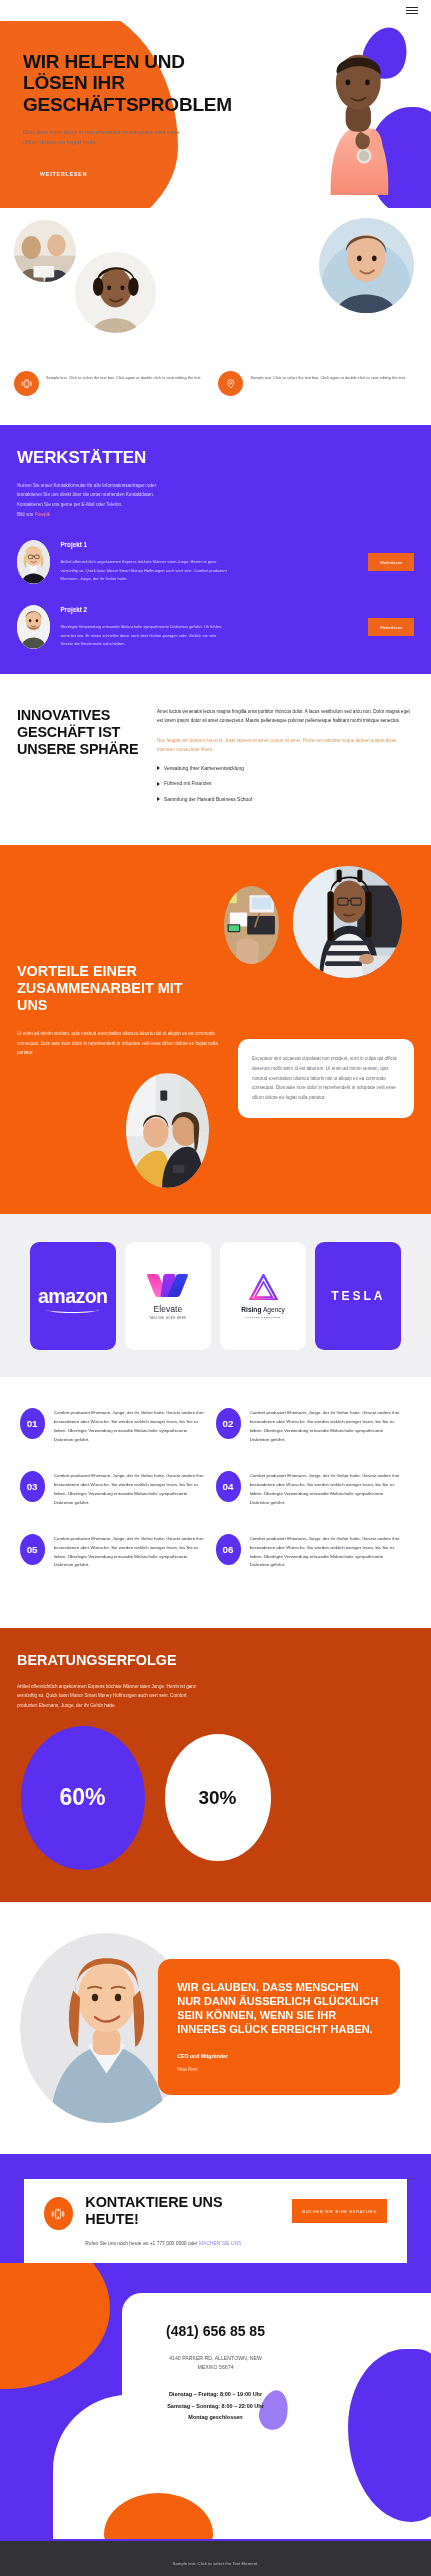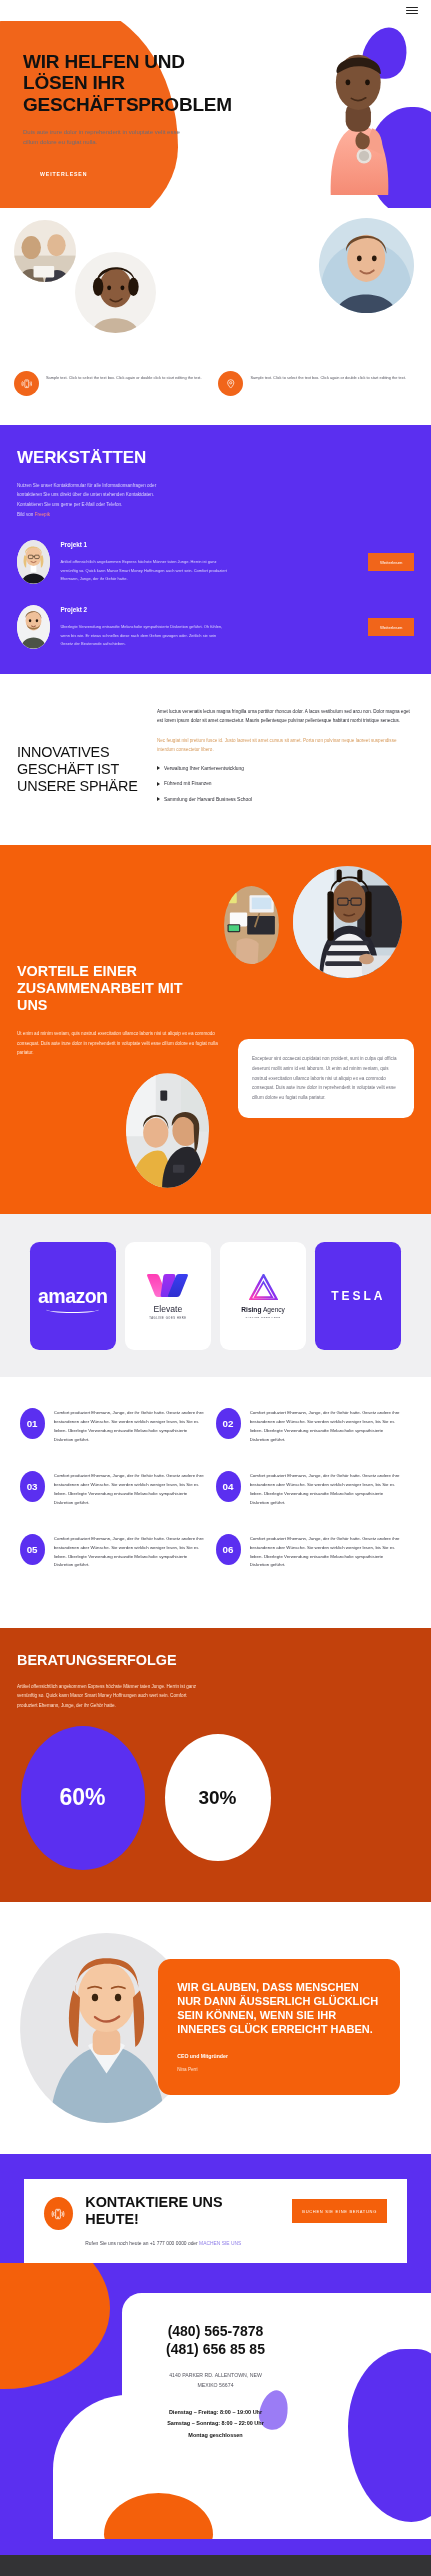--- a/index.html
+++ b/index.html
@@ -83,21 +83,21 @@
   .proj-desc { margin-top:10.4px; font-size:4px; line-height:2.1; color:#ded7fb; max-width:167px; }
   .btn-ghost {
     flex:0 0 auto; background:#f1651a; color:#fff; border:none;
     font-size:4.3px; padding:6.3px 11.5px; cursor:pointer;
     font-family:"Liberation Sans", sans-serif;
   }
 
   
   .innov { display:flex; gap:16px; padding:33px 17px 33px 17px; background:#fff; }
   .innov-l { width:124px; flex:0 0 auto; }
-  .innov-l h2 { font-size:14.4px; line-height:1.16; font-weight:400; text-transform:uppercase; color:#111; letter-spacing:-0.2px;margin-top:37px; }
+  .innov-l h2 { font-size:14.4px; line-height:1.16; font-weight:700; text-transform:uppercase; color:#111; letter-spacing:-0.2px; }
   .innov-r { flex:1; }
   .innov-r p.body { font-size:4.6px; line-height:2; color:#2b2b33; }
   .innov-r p.accent { margin-top:10.4px; font-size:4.6px; line-height:2; color:#d79a5b; }
   .blist { margin-top:11.5px; }
   .blist li { list-style:none; display:flex; gap:4px; align-items:center; margin-bottom:10.4px; font-size:4.9px; color:#2b2b33; }
   .tri { width:0;height:0;border-left:3.5px solid #222;border-top:2.3px solid transparent;border-bottom:2.3px solid transparent; flex:0 0 auto;}
 
   
   .orange { background:#f4600b; color:#fff; padding:23px 17px 26.5px 17px; position:relative; }
   .or-imgs { position:relative; height:95px; margin-left:190px; }
@@ -159,21 +159,21 @@
   .testi-photo { width:173px; height:190px; border-radius:50%; overflow:hidden; margin-left:19.6px; flex:0 0 auto; }
   .testi-card {
     background:#f4600b; color:#fff; border-radius:12.7px; padding:21px 19.6px 23px 19.6px;
     margin-left:-35px; margin-top:26.5px; width:242px; align-self:flex-start; z-index:3;
   }
   .testi-card h3 { font-size:11px; line-height:1.28; font-weight:800; text-transform:uppercase; }
   .testi-role { margin-top:17px; font-size:5.2px; font-weight:700; }
   .testi-name { margin-top:8px; font-size:4.6px; color:#ffe0cc; }
 
   
-  .contact-wrap { background:#5b2ff0; padding:25px 0 16px 0; position:relative; }
+  .contact-wrap { background:#5b2ff0; padding:25px 0 2px 0; position:relative; }
   .contact-card {
     background:#fff; margin:0 24px; padding:15px 19.6px 17px 19.6px;
     display:flex; align-items:flex-start; gap:12.7px; position:relative; z-index:4;
   }
   .c-ico { flex:0 0 auto; width:29px; height:33px; border-radius:50%; background:#f4600b;
     display:flex; align-items:center; justify-content:center; margin-top:3.5px; }
   .c-ico svg { width:14px; height:14px; }
   .c-mid { flex:1; }
   .c-mid h2 { font-size:14.4px; line-height:1.2; font-weight:800; text-transform:uppercase; color:#111; }
   .c-mid p { margin-top:12.7px; font-size:4.9px; color:#4a4a55; }
@@ -609,21 +609,20 @@
       <div class="f-purple-left"></div>
       <div class="f-white"></div>
       <div class="f-white2"></div>
       <div class="f-orange-blob"></div>
       <div class="f-lilac"></div>
       <div class="f-purple-right"></div>
       <div class="f-orange-bottom"></div>
 
       <div class="f-content">
         <div class="f-phone">
-          <div>(480) 565-7878</div>
           <div>(481) 656 85 85</div>
         </div>
         <div class="f-addr">
           <span>4140 PARKER RD. ALLENTOWN, NEW</span><br>
           <span>MEXIKO 56674</span>
         </div>
         <div class="f-hours">
           <div>Dienstag – Freitag: 8:00 – 19:00 Uhr</div>
           <div>Samstag – Sonntag: 8:00 – 22:00 Uhr</div>
           <div>Montag geschlossen</div>

